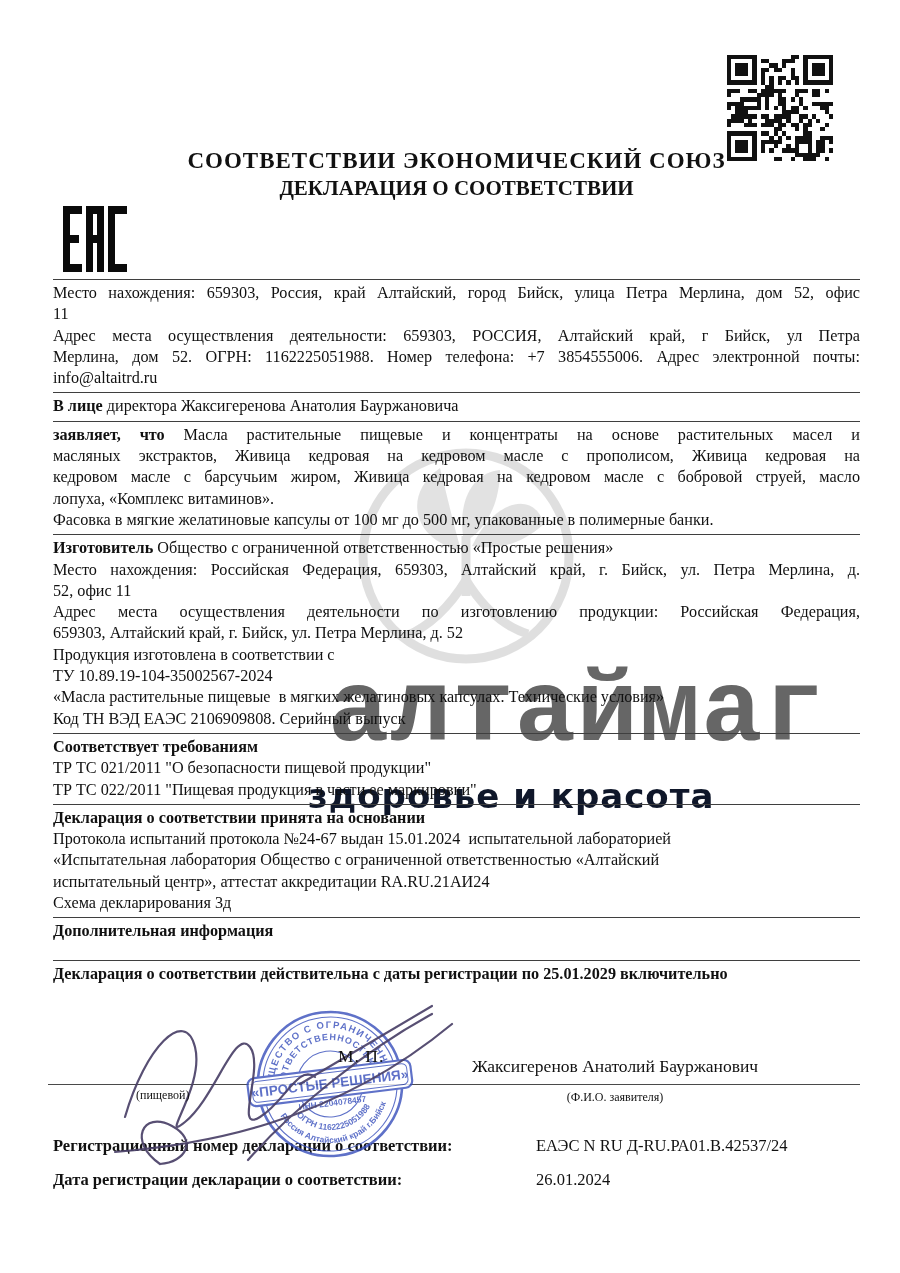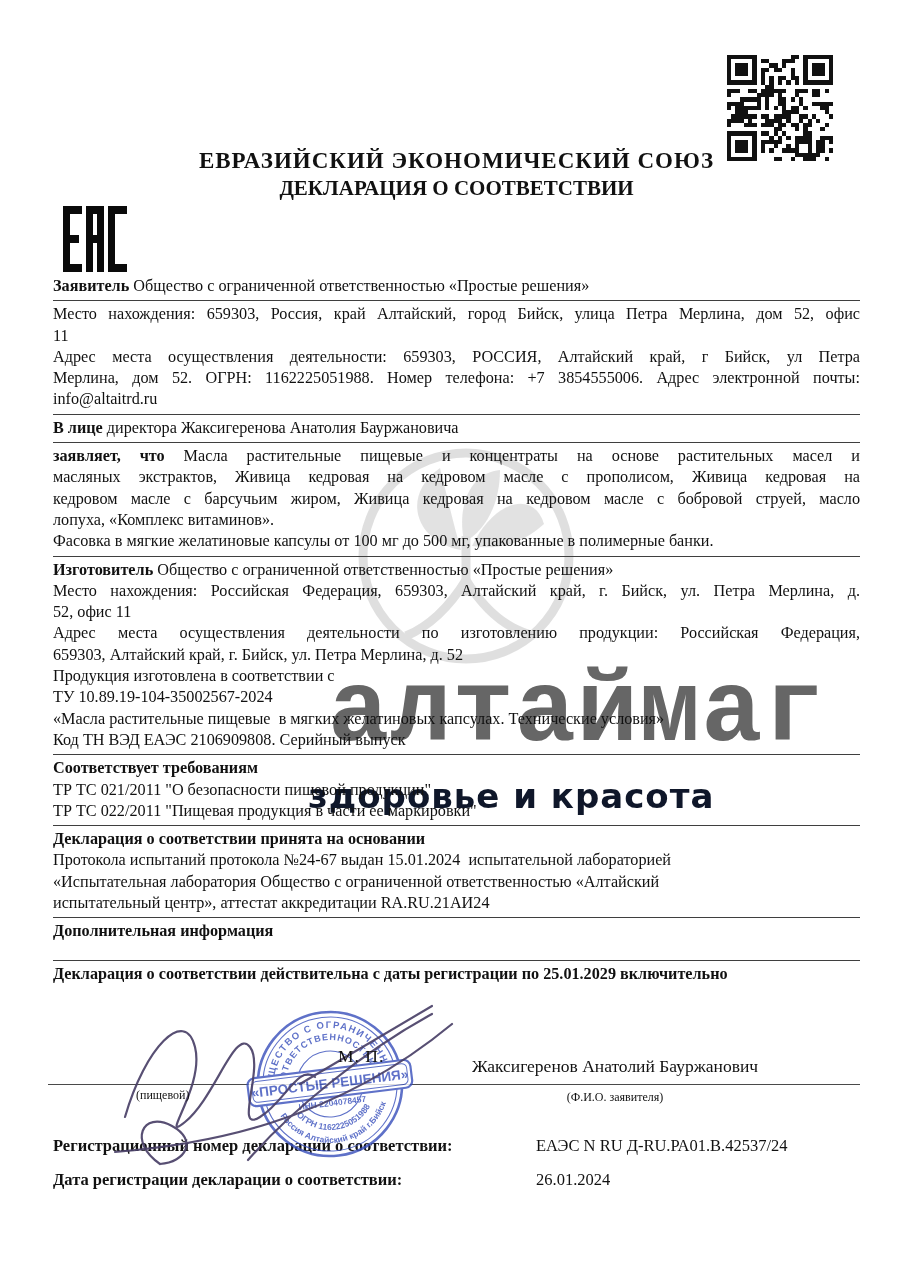--- a/index.html
+++ b/index.html
@@ -389,26 +389,25 @@
       <rect x="23" y="0" width="18" height="8"></rect>
         <rect x="23" y="29" width="18" height="8"></rect>
 
       <rect x="45" y="0" width="7" height="66"></rect>
         <rect x="45" y="0" width="19" height="8"></rect>
       <rect x="45" y="58" width="19" height="8"></rect>
     </g>
   </svg>
 
   <div class="titles">
-    <div class="title1">ЕВРАЗИЙСКИЙ ЭКОНОМИЧЕСКИЙ СОЮЗ</div>
+    <div class="title1">СООТВЕТСТВИИ ЭКОНОМИЧЕСКИЙ СОЮЗ</div>
     <div class="title2">ДЕКЛАРАЦИЯ О СООТВЕТСТВИИ</div>
   </div>
 
   <div class="doc-body" id="doc-body">
-      <div class="line"><span class="b">Заявитель</span><span> Общество с ограниченной ответственностью «Простые решения»</span></div>
       <div class="rule"></div>
       <div class="line just"><span>Место нахождения: 659303, Россия, край Алтайский, город Бийск, улица Петра Мерлина, дом 52, офис</span></div>
       <div class="line"><span>11</span></div>
       <div class="line just"><span>Адрес места осуществления деятельности: 659303, РОССИЯ, Алтайский край, г Бийск, ул Петра</span></div>
       <div class="line just"><span>Мерлина, дом 52. ОГРН: 1162225051988. Номер телефона: +7 3854555006. Адрес электронной почты:</span></div>
       <div class="line"><span>info@altaitrd.ru</span></div>
       <div class="rule"></div>
       <div class="line"><span class="b">В лице</span><span> директора Жаксигеренова Анатолия Бауржановича</span></div>
       <div class="rule"></div>
       <div class="line just"><span class="b">заявляет, что</span><span> Масла растительные пищевые и концентраты на основе растительных масел и</span></div>
@@ -428,20 +427,21 @@
       <div class="line"><span>Код ТН ВЭД ЕАЭС 2106909808. Серийный выпуск</span></div>
       <div class="rule"></div>
       <div class="line"><span class="b">Соответствует требованиям</span></div>
       <div class="line"><span>ТР ТС 021/2011 "О безопасности пищевой продукции"</span></div>
       <div class="line"><span>ТР ТС 022/2011 "Пищевая продукция в части ее маркировки"</span></div>
       <div class="rule"></div>
       <div class="line"><span class="b">Декларация о соответствии принята на основании</span></div>
       <div class="line"><span>Протокола испытаний протокола №24-67 выдан 15.01.2024  испытательной лабораторией</span></div>
       <div class="line"><span>«Испытательная лаборатория Общество с ограниченной ответственностью «Алтайский</span></div>
       <div class="line"><span>испытательный центр», аттестат аккредитации RA.RU.21АИ24</span></div>
+      <div class="line"><span>Схема декларирования 3д</span></div>
       <div class="rule"></div>
       <div class="line"><span class="b">Дополнительная информация</span></div>
       <div class="gap"></div>
       <div class="rule"></div>
       <div class="line"><span class="b">Декларация о соответствии действительна с даты регистрации по 25.01.2029 включительно</span></div>
     </div>
 
   <div class="sig-line"></div>
 
   <svg class="sig-svg" width="370" height="180" viewBox="0 0 370 180">

